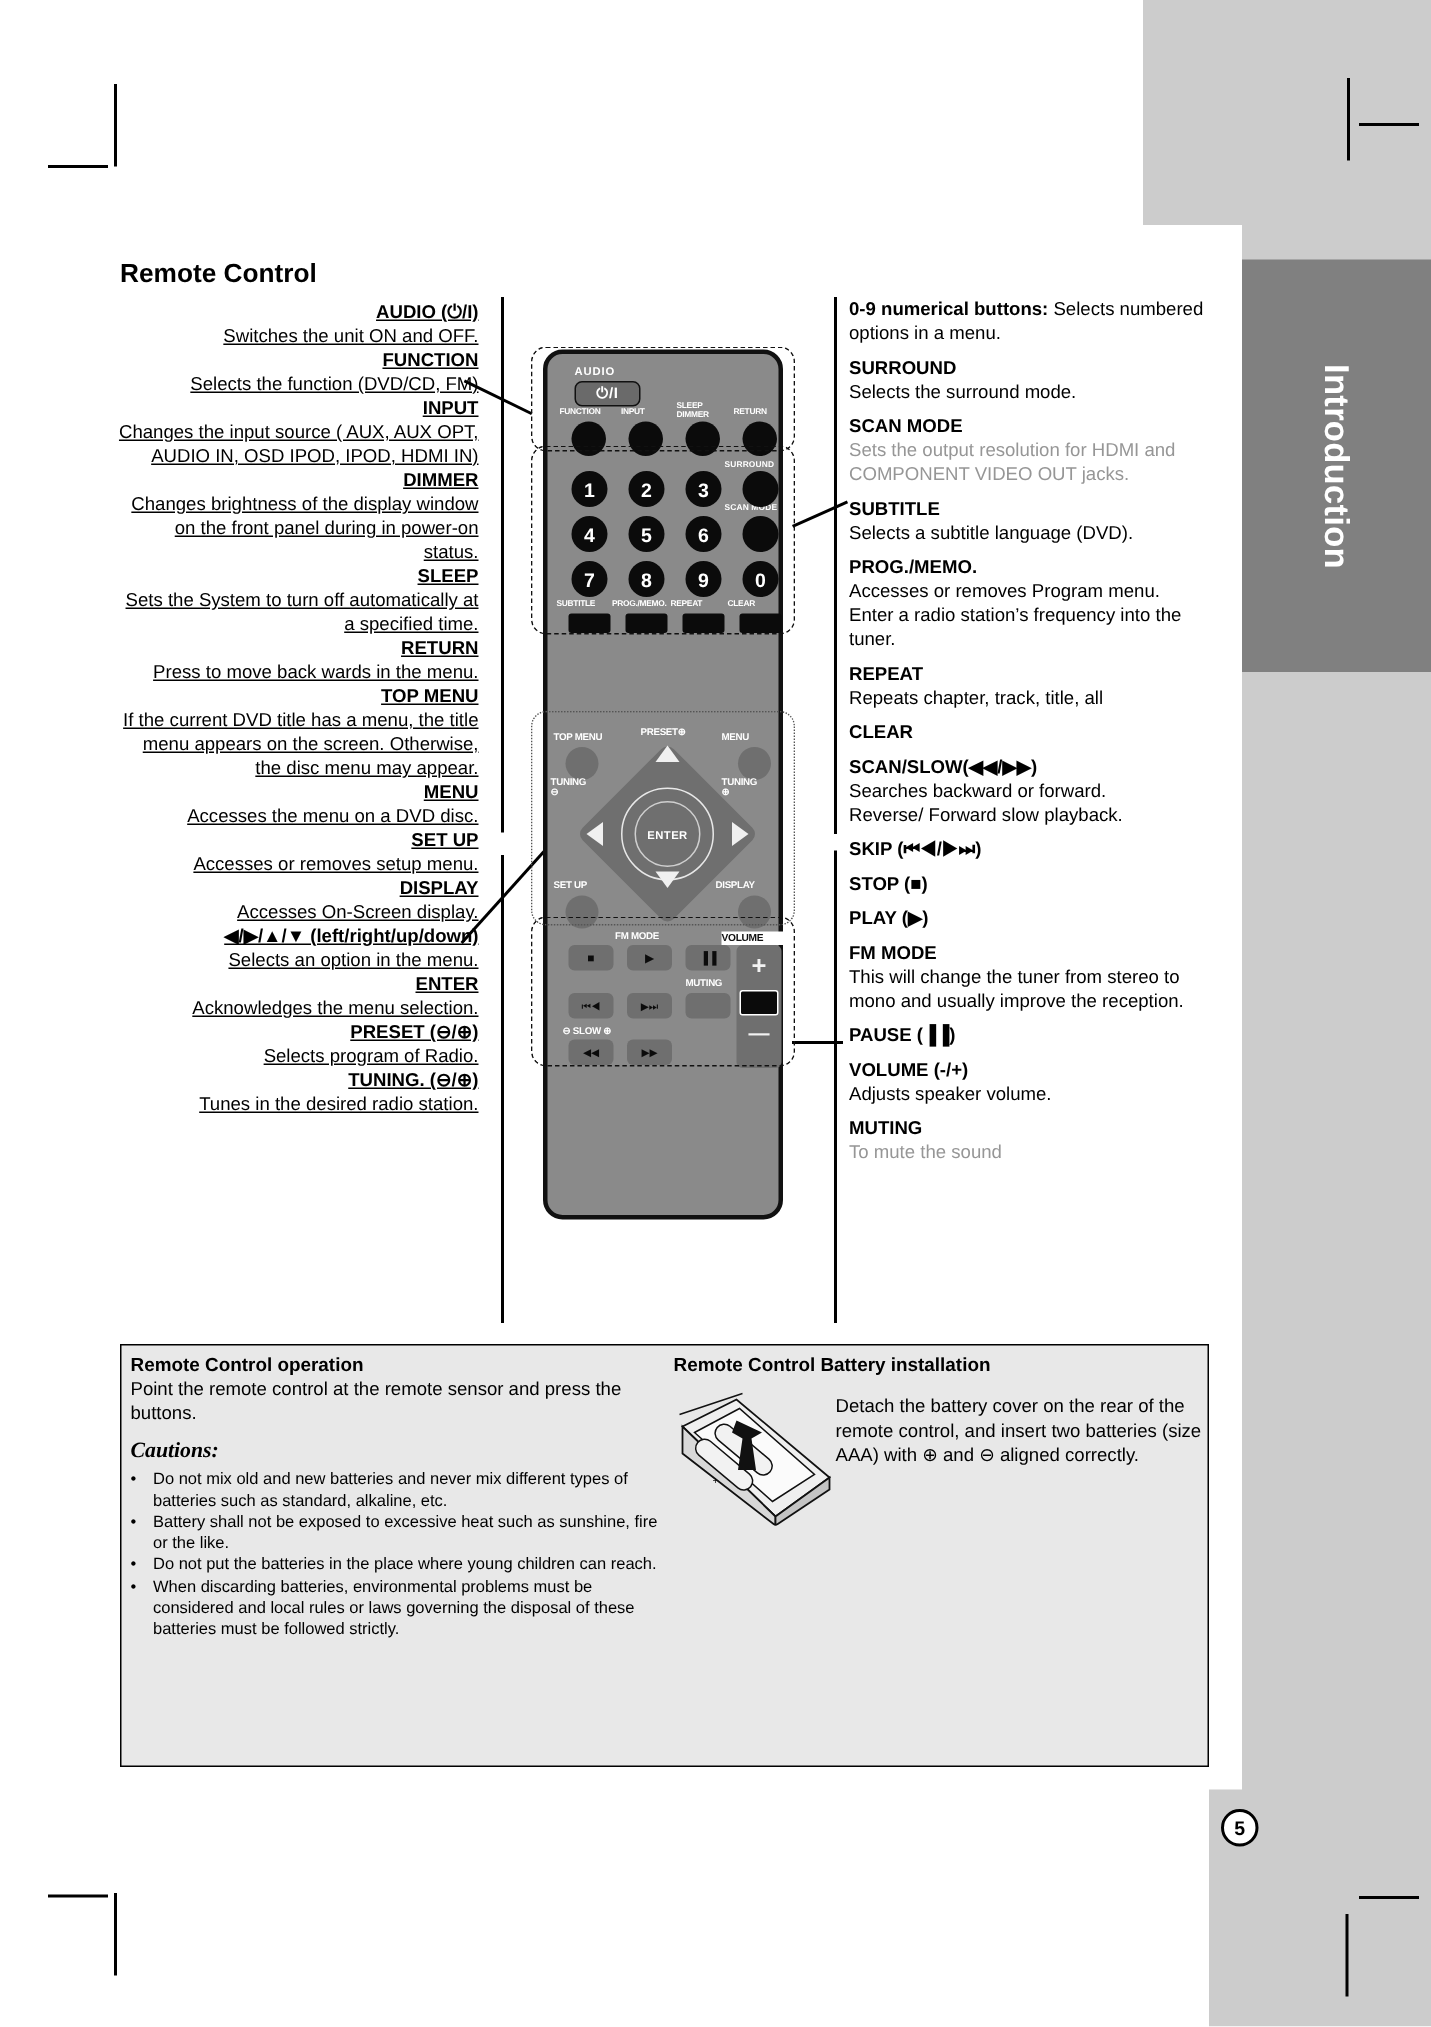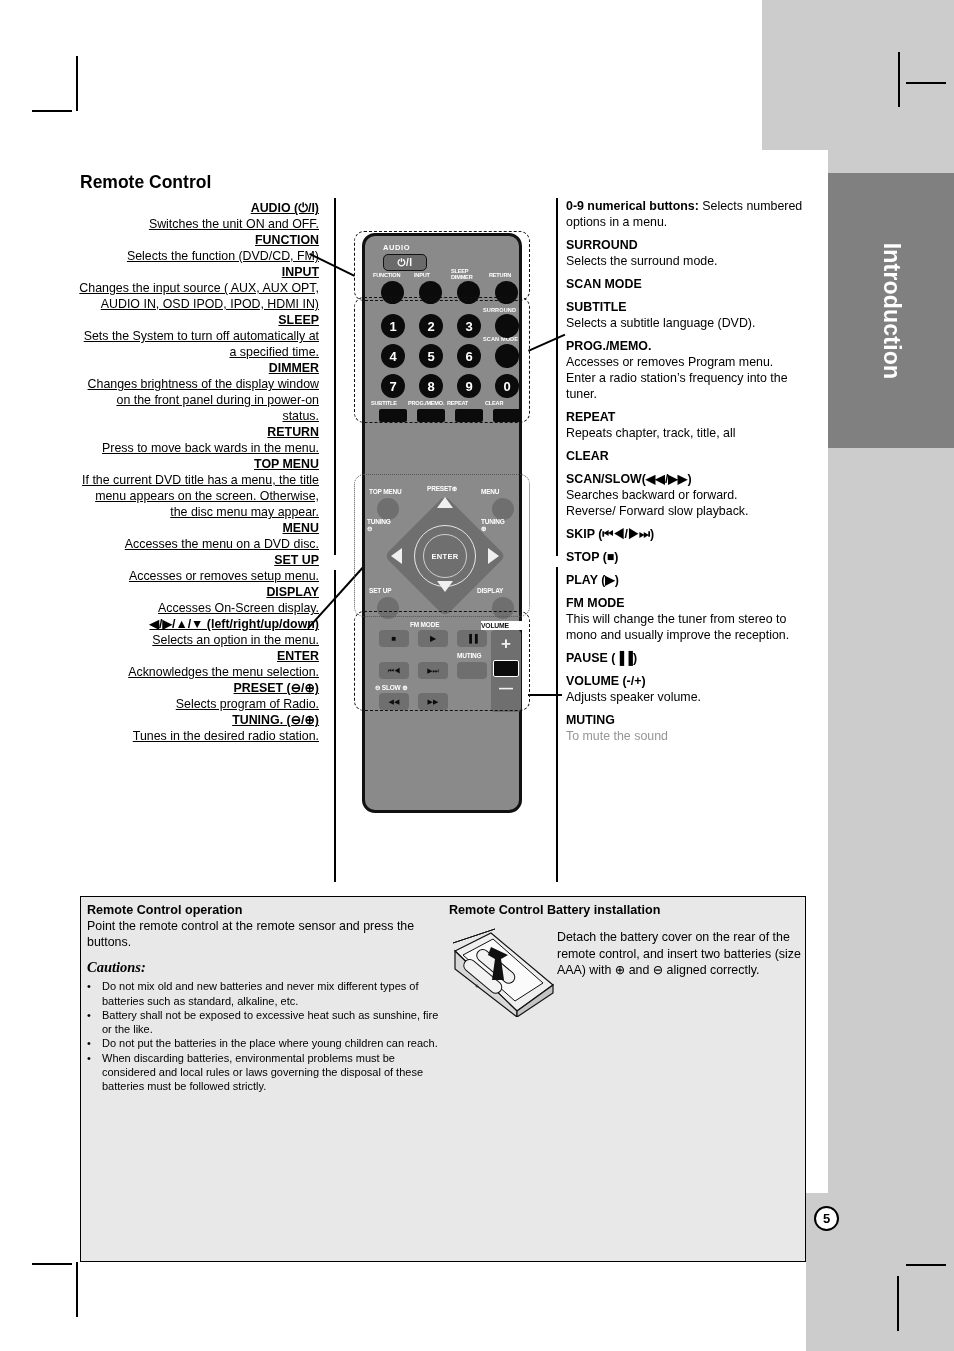--- a/index.html
+++ b/index.html
@@ -140,21 +140,21 @@
   .ar-lf { border-top:8px solid transparent; border-bottom:8px solid transparent; border-right:11px solid #f0f0f0; }
   .ar-rt { border-top:8px solid transparent; border-bottom:8px solid transparent; border-left:11px solid #f0f0f0; }
 
   .vol-col {
     position:absolute; background:#6f6f6f; border-radius:4px;
   }
   .vol-sign { position:absolute; color:#f2f2f2; font-weight:bold; text-align:center; }
 
   
   .bottom-box {
-    position:absolute; left:80px; top:896px; width:726px; height:366px;
+    position:absolute; left:80px; top:896px; width:726px; height:282px;
     border:1px solid #000; background:#e8e8e8;
   }
   .bb-left { position:absolute; left:6px; top:6px; width:356px; }
   .bb-right { position:absolute; left:368px; top:6px; width:352px; }
   .bb-h { font-size:12.6px; font-weight:bold; color:#000; margin-bottom:1px; }
   .bb-p { font-size:12.4px; line-height:1.3; color:#000; }
   .bb-cautions {
     font-size:14.5px; font-weight:bold; font-style:italic;
     font-family:"Liberation Serif", serif;
     margin:9px 0 3px 0; color:#000;
@@ -209,28 +209,28 @@
       </div>
       <div class="blk">
         <div class="hd">FUNCTION</div>
         <div class="bd">Selects the function (DVD/CD, FM)</div>
       </div>
       <div class="blk">
         <div class="hd">INPUT</div>
         <div class="bd">Changes the input source ( AUX, AUX OPT, AUDIO IN, OSD IPOD, IPOD, HDMI IN)</div>
       </div>
       <div class="blk">
+        <div class="hd">DIMMER</div>
+        <div class="bd">Changes brightness of the display window on the front panel during in power-on status.</div>
+      </div>
+      <div class="blk">
         <div class="hd">SLEEP</div>
         <div class="bd">Sets the System to turn off automatically at a specified time.</div>
       </div>
       <div class="blk">
-        <div class="hd">DIMMER</div>
-        <div class="bd">Changes brightness of the display window on the front panel during in power-on status.</div>
-      </div>
-      <div class="blk">
         <div class="hd">RETURN</div>
         <div class="bd">Press to move back wards in the menu.</div>
       </div>
       <div class="blk">
         <div class="hd">TOP MENU</div>
         <div class="bd">If the current DVD title has a menu, the title menu appears on the screen. Otherwise, the disc menu may appear.</div>
       </div>
       <div class="blk">
         <div class="hd">MENU</div>
         <div class="bd">Accesses the menu on a DVD disc.</div>
@@ -264,20 +264,21 @@
   <div class="col-right" id="col-right">
       <div class="blk">
         <div><span class="hd">0-9 numerical buttons:</span><span class="bd"> Selects numbered options in a menu.</span></div>
       </div>
       <div class="blk">
         <div class="hd">SURROUND</div>
         <div class="bd">Selects the surround mode.</div>
       </div>
       <div class="blk">
         <div class="hd">SCAN MODE</div>
+        <div class="bd gray">Sets the output resolution for HDMI and COMPONENT VIDEO OUT jacks.</div>
       </div>
       <div class="blk">
         <div class="hd">SUBTITLE</div>
         <div class="bd">Selects a subtitle language (DVD).</div>
       </div>
       <div class="blk">
         <div class="hd">PROG./MEMO.</div>
         <div class="bd">Accesses or removes Program menu.</div>
         <div class="bd">Enter a radio station’s frequency into the tuner.</div>
       </div>

